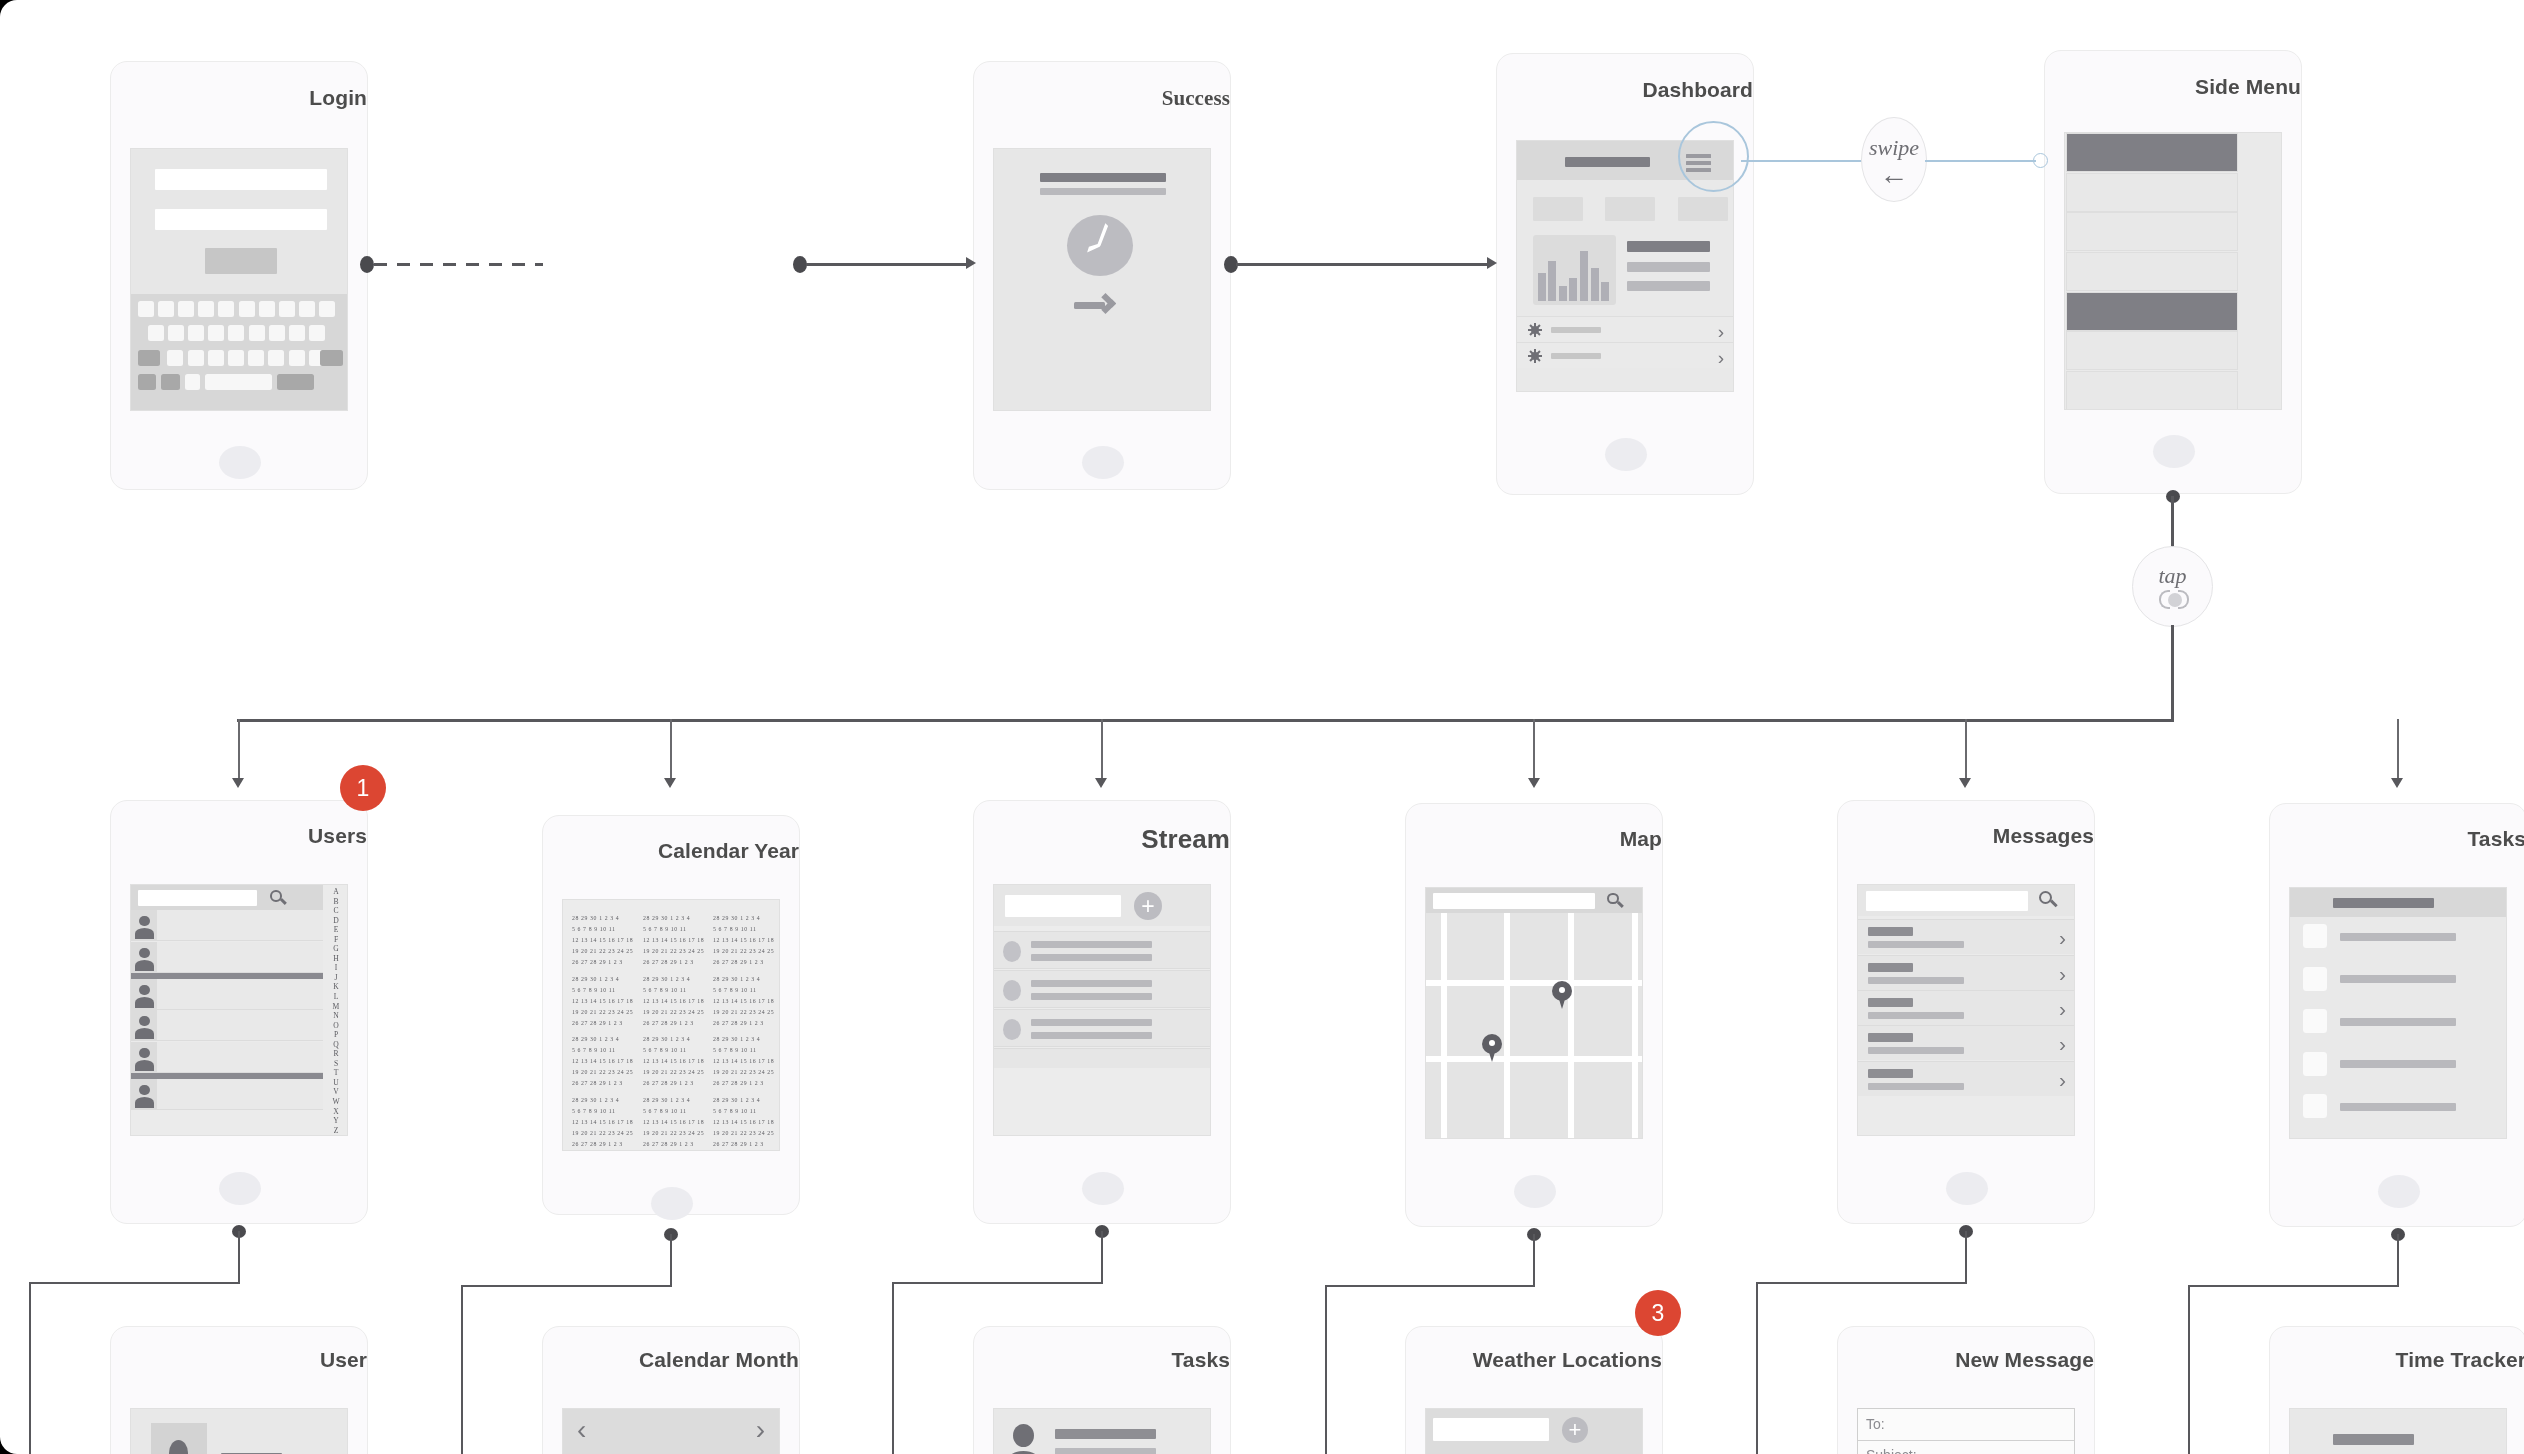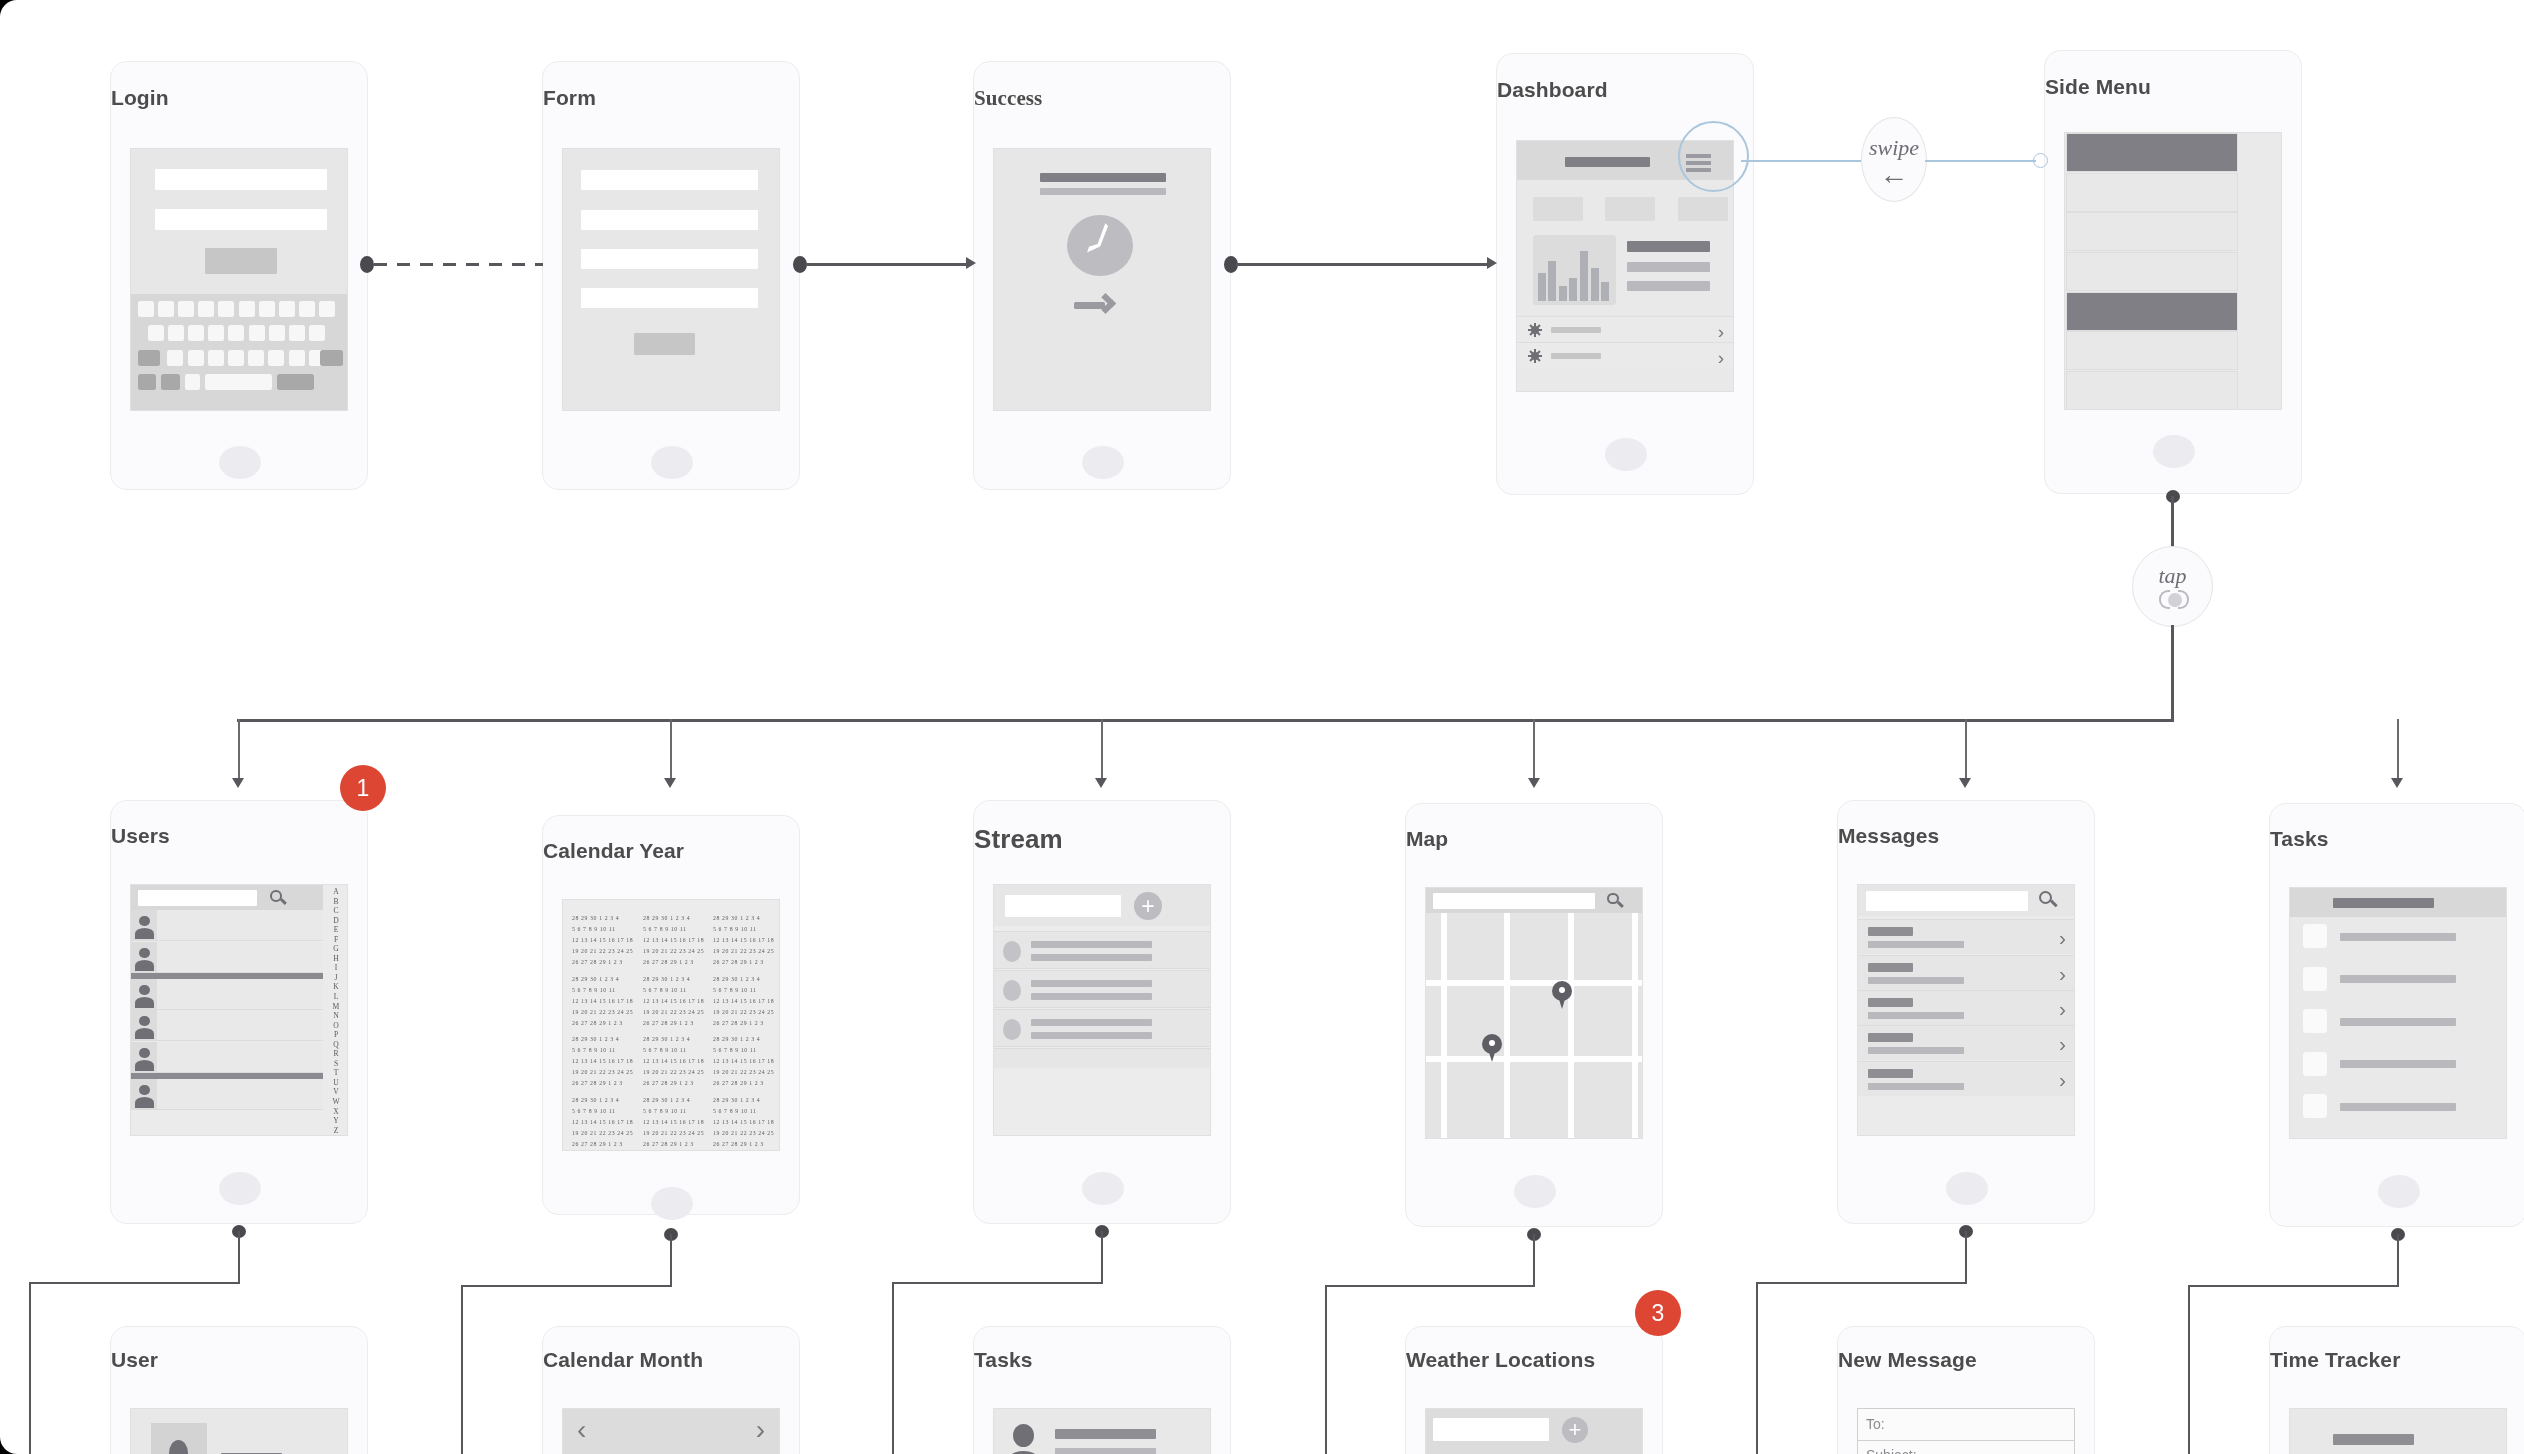--- a/index.html
+++ b/index.html
@@ -16,21 +16,21 @@
 
   
   .phone{
     position:absolute;
     background:#fbfafc;
     border:1.5px solid #ececec;
     border-radius:17px;
   }
   .phone .ttl{
     position:absolute; left:0; right:0; top:0;
-    text-align:left;
+    text-align:right;
     color:#4c4c4c;
     font-weight:bold;
     letter-spacing:0.1px;
     white-space:nowrap;
   }
   .screen{
     position:absolute;
     background:#e8e8e8;
     border:0.5px solid #e0e0e0;
     overflow:hidden;
@@ -177,31 +177,20 @@
           <div class="bar" style="left:189px;top:56px;width:23px;height:16px;background:#a8a8a8;border-radius:2.5px;position:absolute;"></div>
           <div class="bar" style="left:6.6px;top:80px;width:18.7px;height:16px;background:#a8a8a8;border-radius:2.5px;position:absolute;"></div>
           <div class="bar" style="left:30px;top:80px;width:18.7px;height:16px;background:#a8a8a8;border-radius:2.5px;position:absolute;"></div>
           <div class="bar" style="left:54px;top:80px;width:14.6px;height:16px;background:#f7f7f7;border-radius:2.5px;position:absolute;"></div>
           <div class="bar" style="left:74px;top:80px;width:67px;height:16px;background:#f7f7f7;border-radius:2.5px;position:absolute;"></div>
           <div class="bar" style="left:146px;top:80px;width:37px;height:16px;background:#a8a8a8;border-radius:2.5px;position:absolute;"></div>
         </div>
       </div>
       <div class="home" style="left:108px;top:384px;width:42px;height:33px;"></div>
     </div>
-    <div class="phone" style="left:542px;top:61px;width:258px;height:429px;">
-      <div class="ttl" style="top:24px;font-size:21px;">Form</div>
-      <div class="screen" style="left: 19px; top: 86px; width: 218px; height: 263px; background: rgb(231, 231, 231);">
-        <div class="bar w" style="left:18px;top:21px;width:177px;height:20px;"></div>
-        <div class="bar w" style="left:18px;top:61px;width:177px;height:20px;"></div>
-        <div class="bar w" style="left:18px;top:100px;width:177px;height:20px;"></div>
-        <div class="bar w" style="left:18px;top:139px;width:177px;height:20px;"></div>
-        <div class="bar g2" style="left:71px;top:184px;width:61px;height:22px;"></div>
-      </div>
-      <div class="home" style="left:108px;top:384px;width:42px;height:33px;"></div>
-    </div>
     <div class="phone" style="left:973px;top:61px;width:258px;height:429px;font-family:Liberation Serif, serif;">
       <div class="ttl" style="top:24px;font-size:21px;">Success</div>
       <div class="screen" style="left: 19px; top: 86px; width: 218px; height: 263px; background: rgb(231, 231, 231);">
         <div class="bar g4" style="left:46px;top:24px;width:126px;height:8.6px;"></div>
         <div class="bar g3" style="left:46px;top:39px;width:126px;height:7px;"></div>
         <div style="position:absolute;left:73px;top:66px;width:66px;height:61px;background:#bcbcc1;border-radius:50%;">
           <div style="position:absolute;left:14px;top:18px;width:34px;height:13px;background:#fff;
                transform:rotate(-45deg);clip-path:polygon(0 62%,16% 40%,40% 72%,100% 0,100% 30%,40% 100%);"></div>
         </div>
         <div style="position:absolute;left:80px;top:153px;width:31px;height:7px;background:#9a9aa0;border-radius:1.5px;"></div>

